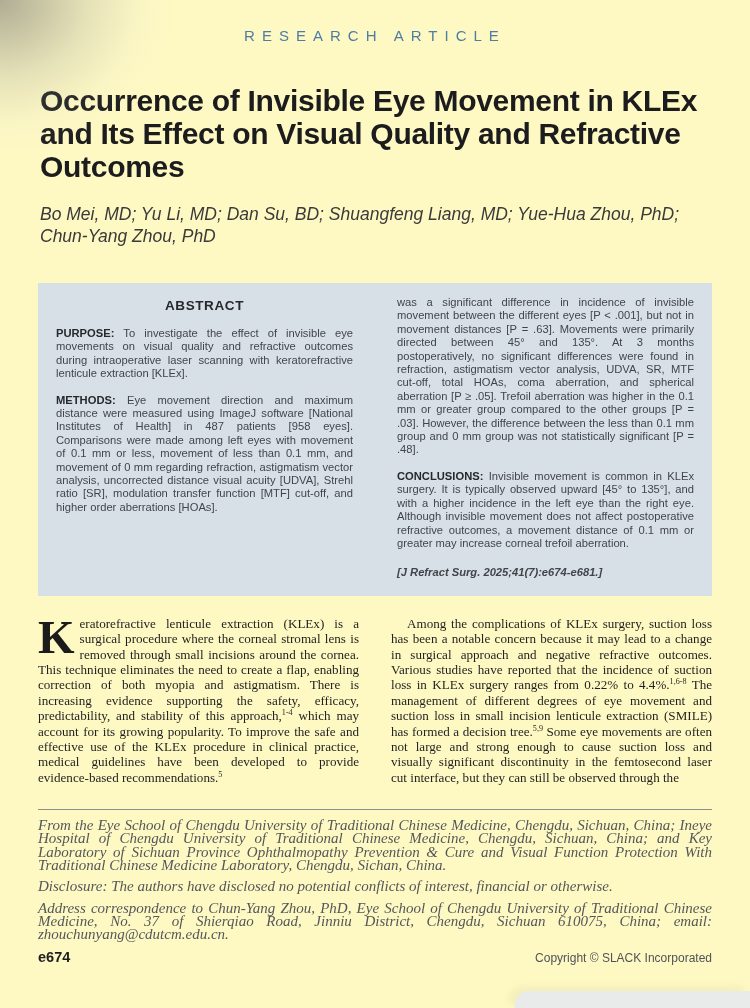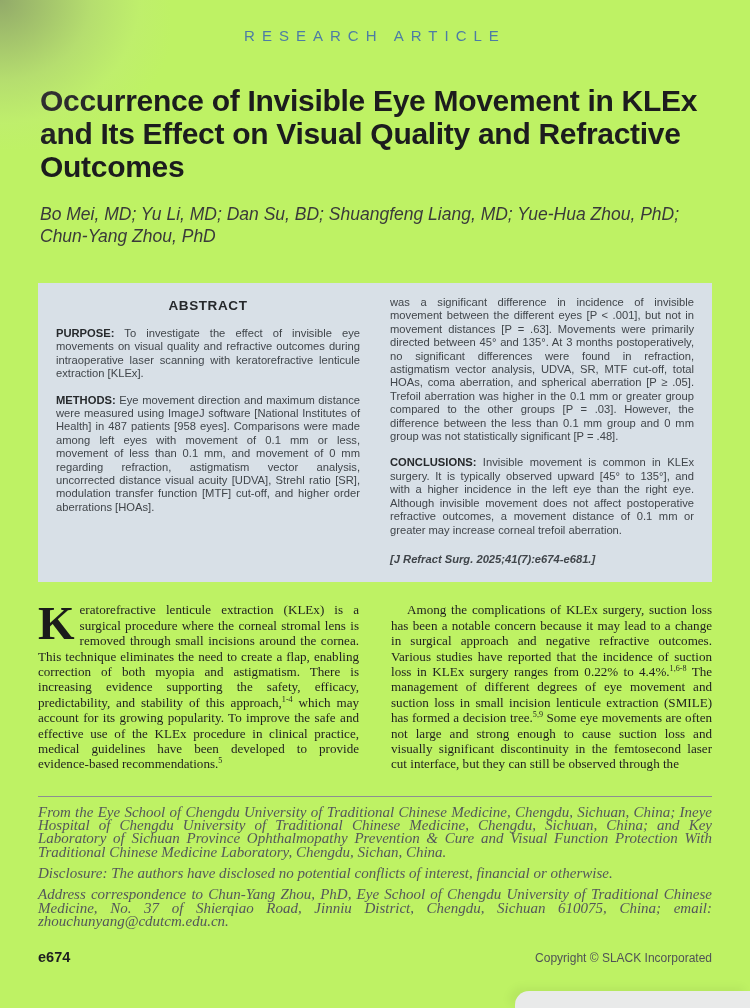--- a/index.html
+++ b/index.html
@@ -1,21 +1,21 @@
 <!DOCTYPE html>
 <html><head>
 <meta charset="utf-8">
 <style>
   html, body { margin: 0; padding: 0; background: #f2f2f2; }
   .page {
     position: relative;
     width: 750px;
     height: 1008px;
     margin: 0 auto;
-    background: #bef264;
+    background: #fef9c3;
     overflow: hidden;
     font-family: "Liberation Sans", sans-serif;
     -webkit-font-smoothing: antialiased;
   }
   
   .shadow-tl {
     position: absolute; top: 0; left: 0; width: 170px; height: 150px;
     background: radial-gradient(ellipse at 0% 0%, rgba(110,110,110,0.55) 0%, rgba(150,150,150,0.22) 38%, rgba(200,200,200,0.08) 58%, transparent 75%);
     pointer-events: none;
   }
@@ -48,21 +48,21 @@
     font-style: italic;
     font-size: 17.5px;
     line-height: 22px;
     color: #3a3a3a;
   }
   .abstract-box {
     margin: 36px 38px 0 38px;
     background: #d8e0e7;
     padding: 13px 18px 16px 18px;
     display: flex;
-    gap: 30px;
+    gap: 44px;
     box-sizing: border-box;
   }
   .abs-col { flex: 1 1 0; min-width: 0; }
   .abs-heading {
     text-align: center;
     font-weight: 700;
     font-size: 13.5px;
     letter-spacing: 0.6px;
     color: #26292c;
     margin: 2px 0 14px 0;

